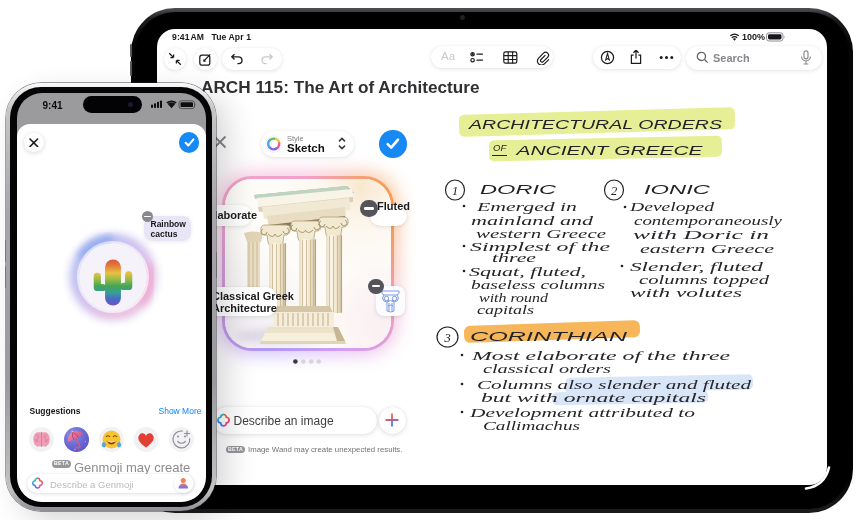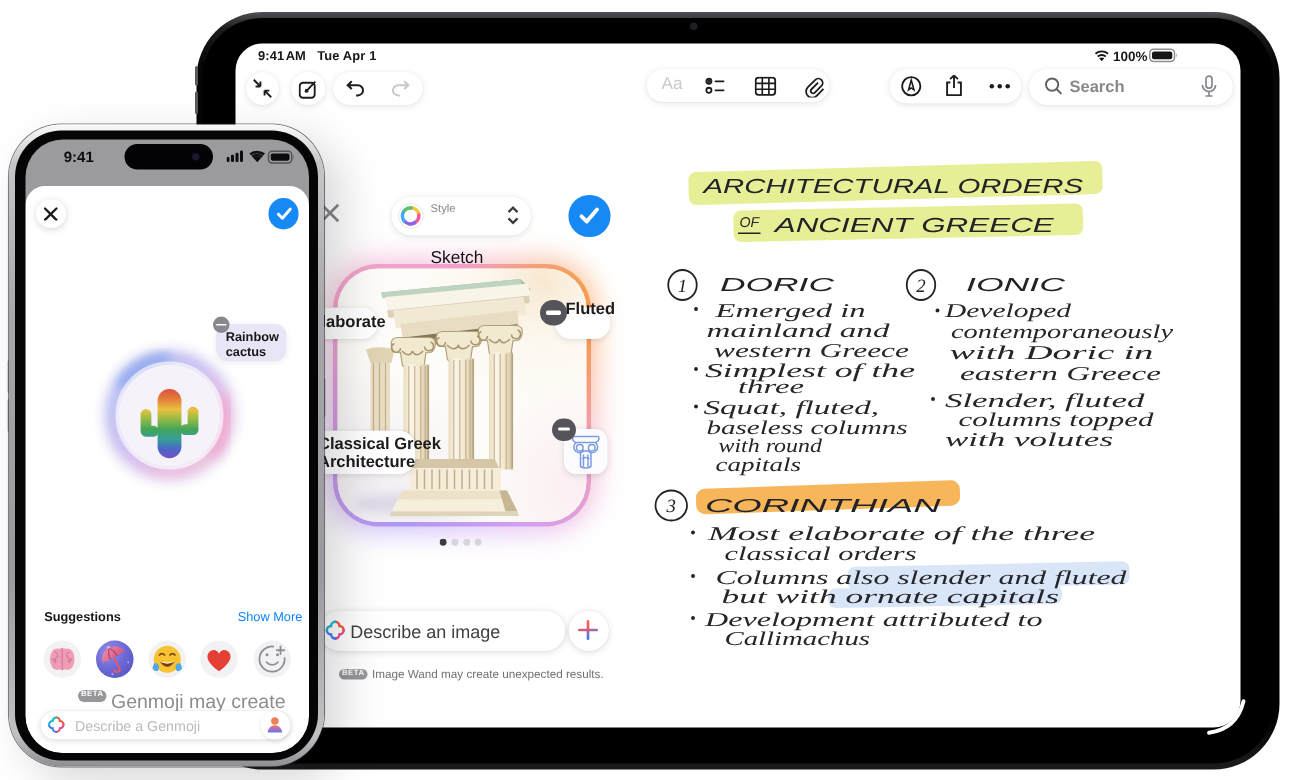--- a/index.html
+++ b/index.html
@@ -92,20 +92,21 @@
   <svg class="abs" style="left:539px;top:22px;" width="13" height="13" viewBox="0 0 13 13">
     <circle cx="5.4" cy="5.4" r="4.1" fill="none" stroke="#616166" stroke-width="1.3"></circle>
     <path d="M8.5 8.5 L11.6 11.6" stroke="#616166" stroke-width="1.3"></path>
   </svg>
   <div class="abs" style="left:556px;top:22.5px;font-size:11px;color:#87878c;font-weight:bold;">Search</div>
   <svg class="abs" style="left:643px;top:21px;" width="12" height="15" viewBox="0 0 12 15">
     <rect x="4" y="0.8" width="4" height="8" rx="2" fill="none" stroke="#88888d" stroke-width="1.15"></rect>
     <path d="M1.6 6.6 a4.4 4.4 0 0 0 8.8 0 M6 11.2 V14 M3.6 14 H8.4" fill="none" stroke="#88888d" stroke-width="1.15"></path>
   </svg>
   
+  <div class="abs" style="left:44px;top:47.5px;font-size:17.2px;font-weight:700;color:#303033;letter-spacing:0px;">ARCH 115: The Art of Architecture</div>
   <svg class="abs" style="left:0;top:0;" width="670" height="456" viewBox="0 0 670 456">
     <defs></defs>
 
     <rect x="302" y="82" width="276" height="22" rx="5" fill="#e4ee8c" opacity="0.92" transform="rotate(-1.6 440 93)"></rect>
     <rect x="332" y="109" width="233" height="21" rx="5" fill="#e4ee8c" opacity="0.92" transform="rotate(-1.2 448 119)"></rect>
     <rect x="307" y="294" width="176" height="17" rx="6" fill="#f6ae47" opacity="0.9" transform="rotate(-2 395 302)"></rect>
     <rect x="408" y="347" width="188" height="15.5" rx="5" fill="#d9e6f8" transform="rotate(-1.2 502 354)"></rect>
     <rect x="395" y="362" width="156" height="13" rx="5" fill="#d9e6f8" transform="rotate(-1 473 368)"></rect>
 
     <g font-family="Liberation Sans" fill="#232327" font-weight="400">
@@ -276,21 +277,21 @@
     <g fill="none" stroke-width="2.4" stroke-linecap="round">
       <path d="M9 3.6 a5.4 5.4 0 0 1 5.2 4" stroke="#f2c53d"></path>
       <path d="M14.2 8.4 a5.4 5.4 0 0 1 -2.6 5" stroke="#ef5da0"></path>
       <path d="M11.2 13.6 a5.4 5.4 0 0 1 -6.6 -1.2" stroke="#8a63e8"></path>
       <path d="M4.4 12.2 a5.4 5.4 0 0 1 0.4 -7" stroke="#3fa9f5"></path>
       <path d="M5 5 a5.4 5.4 0 0 1 4 -1.4" stroke="#5fc26a"></path>
     </g>
     <circle cx="9" cy="9" r="3.2" fill="#fff"></circle>
   </svg>
   <div class="abs" style="left:130px;top:105px;font-size:7.5px;color:#85858a;">Style</div>
-  <div class="abs" style="left:130px;top:113px;font-size:11.5px;font-weight:400;color:#111114;margin-top:24px;">Sketch</div>
+  <div class="abs" style="left:130px;top:113px;font-size:11.5px;font-weight:700;color:#111114;">Sketch</div>
   <svg class="abs" style="left:180px;top:107.5px;" width="10" height="13" viewBox="0 0 10 13">
     <path d="M2 4.4 L5 1.4 L8 4.4" fill="none" stroke="#3c3c40" stroke-width="1.5"></path>
     <path d="M2 8.6 L5 11.6 L8 8.6" fill="none" stroke="#3c3c40" stroke-width="1.5"></path>
   </svg>
   
   <div class="abs" style="left:222.3px;top:101.3px;width:27.4px;height:27.4px;border-radius:50%;background:#1789f4;"></div>
   <svg class="abs" style="left:222.3px;top:101.3px;" width="27.4" height="27.4" viewBox="0 0 27.4 27.4">
       <path d="M8.7 14.2 L12.2 17.7 L19 9.7" fill="none" stroke="#fff" stroke-width="2.6" stroke-linecap="round" stroke-linejoin="round"></path>
     </svg>
   

